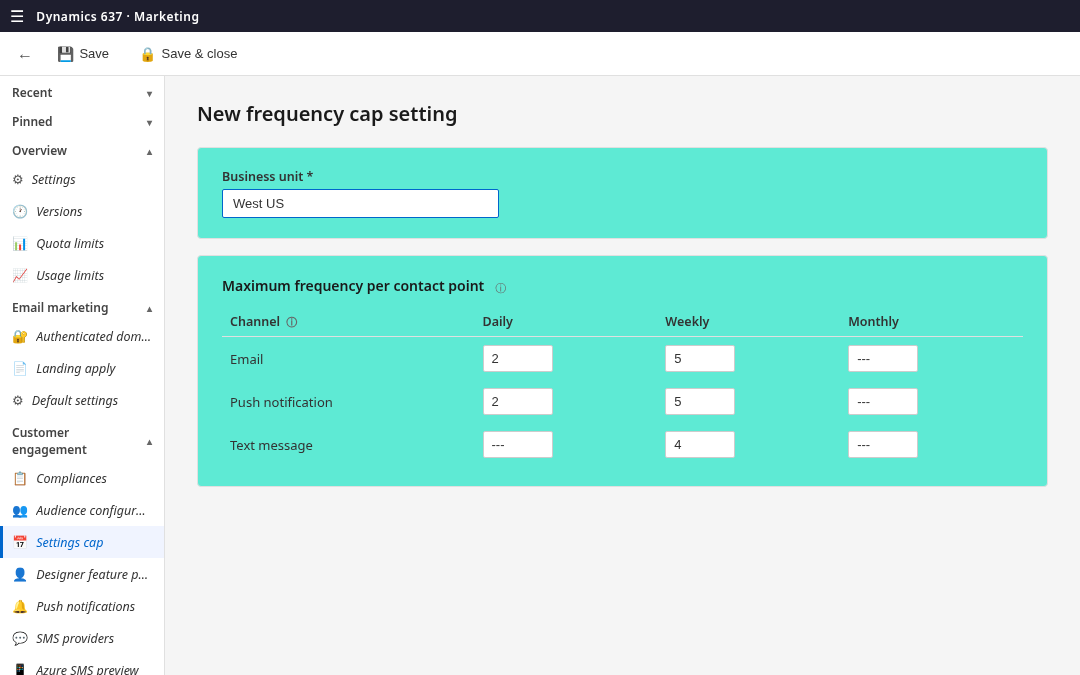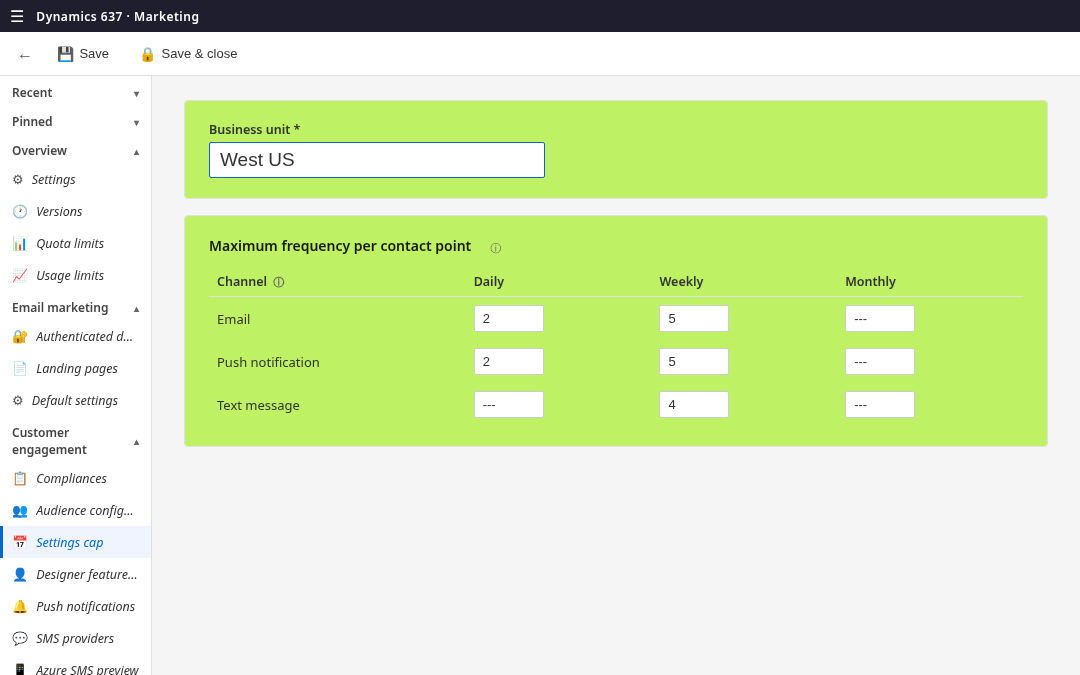--- a/index.html
+++ b/index.html
@@ -58,21 +58,21 @@
 
     
     .main-layout {
       display: flex;
       flex: 1;
       overflow: hidden;
     }
 
     
     .sidebar {
-      width: 152px;
+      width: 165px;
       background: #fff;
       border-right: 1px solid #e0e0e0;
       overflow-y: auto;
       flex-shrink: 0;
     }
     .sidebar-item {
       display: flex;
       align-items: center;
       gap: 8px;
       padding: 7px 12px;
@@ -114,21 +114,21 @@
     }
     .page-title {
       font-size: 20px;
       font-weight: 600;
       color: #1a1a1a;
       margin-bottom: 20px;
     }
 
     
     .card {
-      background: #bef264;
+      background: #5eead4;
       border: 1px solid #e0e0e0;
       border-radius: 4px;
       padding: 20px 24px;
       margin-bottom: 16px;
     }
     .card-section-title {
       font-size: 14px;
       font-weight: 600;
       color: #1a1a1a;
       margin-bottom: 4px;
@@ -143,25 +143,25 @@
       font-weight: 600;
       color: #333;
       margin-bottom: 4px;
     }
     .field-sublabel {
       font-size: 12px;
       color: #666;
       margin-bottom: 8px;
     }
     .text-input {
-      width: 336px;
+      width: 277px;
       padding: 6px 10px;
       border: 1px solid #0066cc;
       border-radius: 2px;
-      font-size: 19px;
+      font-size: 13px;
       color: #333;
       outline: none;
     }
 
     
     .freq-table { width: 100%; border-collapse: collapse; margin-top: 8px; }
     .freq-table th {
       text-align: left;
       font-size: 12.5px;
       font-weight: 600;
@@ -251,21 +251,21 @@
     <div class="sidebar-group">
       <span>Email marketing</span>
       <span class="chevron">▴</span>
     </div>
     <div class="sidebar-item">
       <span class="sidebar-icon">🔐</span>
       <span class="sidebar-label">Authenticated domai...</span>
     </div>
     <div class="sidebar-item">
       <span class="sidebar-icon">📄</span>
-      <span class="sidebar-label">Landing pages</span>
+      <span class="sidebar-label">Landing apply</span>
     </div>
     <div class="sidebar-item">
       <span class="sidebar-icon">⚙</span>
       <span class="sidebar-label">Default settings</span>
     </div>
 
     <div class="sidebar-group">
       <span>Customer engagement</span>
       <span class="chevron">▴</span>
     </div>
@@ -295,28 +295,29 @@
     </div>
     <div class="sidebar-item">
       <span class="sidebar-icon">📱</span>
       <span class="sidebar-label">Azure SMS preview</span>
     </div>
 
   </nav>
 
   <main class="content">
 
+    <h1 class="page-title">New frequency cap setting</h1>
 
     <div class="card">
       <div class="field-label">Business unit *</div>
       <input class="text-input" type="text" value="West US" style="">
     </div>
 
     <div class="card">
-      <div style="display:flex; align-items:center; gap:16px; margin-bottom:4px;">
+      <div style="display:flex; align-items:center; gap:8px; margin-bottom:4px;">
         <span class="card-section-title">Maximum frequency per contact point</span>
         <span class="info-icon" title="More info">ⓘ</span>
       </div>
 
       <table class="freq-table">
         <thead>
           <tr>
             <th>
               <span>Channel</span>
               <span class="info-icon">ⓘ</span>

